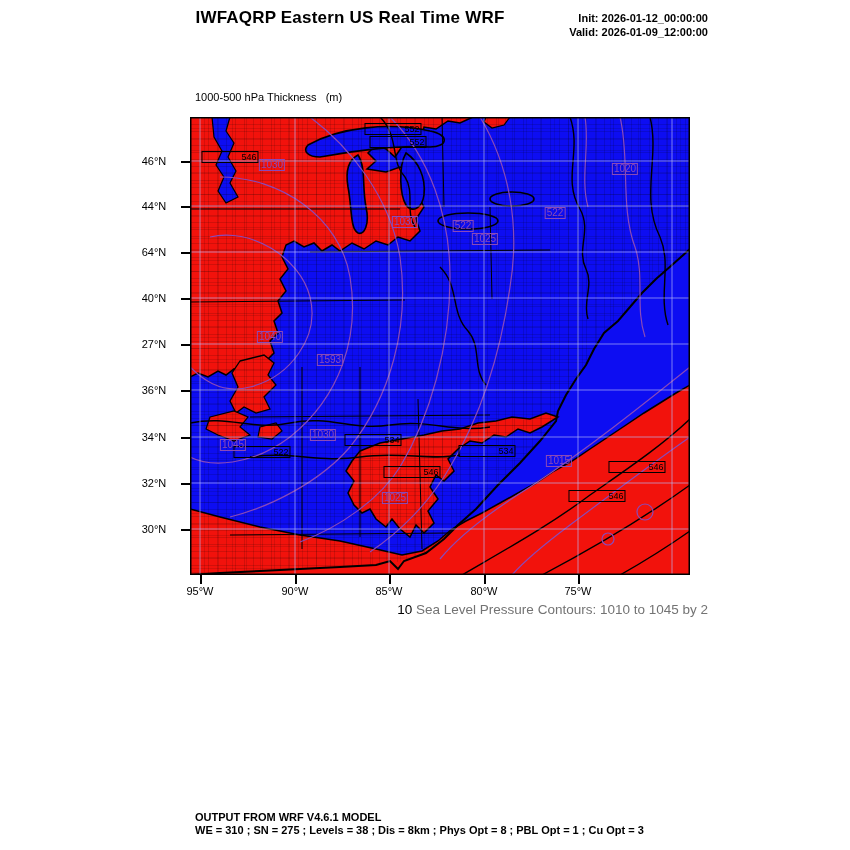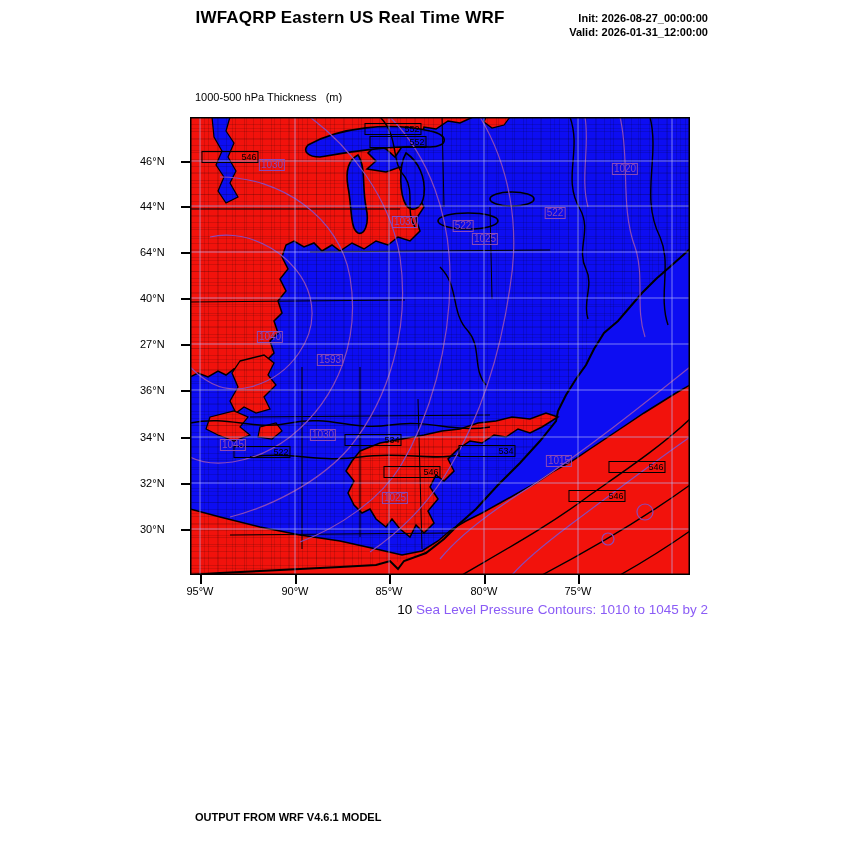--- a/index.html
+++ b/index.html
@@ -11,38 +11,38 @@
              font-size:11px;font-weight:bold;line-height:14px;}
   .legend{position:absolute;left:195px;top:64px;font-size:11px;line-height:13.5px;white-space:pre;}
   .mapbox{position:absolute;left:190px;top:117px;width:500px;height:458px;}
   .mapbox svg{position:absolute;left:0;top:0;}
   .maplabels{position:absolute;left:0;top:0;width:500px;height:458px;pointer-events:none;}
   .clabel{position:absolute;transform:translate(-50%,-50%);font-size:9px;line-height:10px;
           padding:0 1px;border:1px solid currentColor;background:transparent;white-space:nowrap;}
   .clabel.purple{color:#8a4ab8;font-size:10px;}
   .clabel.black{color:#000;padding-left:39px;}
   .lat-tick{position:absolute;width:9px;height:2px;background:#000;left:181px;}
-  .lat-label{position:absolute;width:44px;text-align:left;font-size:11px;left:140px;transform:translateY(-6px);}
+  .lat-label{position:absolute;width:44px;text-align:center;font-size:11px;left:132px;transform:translateY(-6px);}
   .lon-tick{position:absolute;width:2px;height:9px;background:#000;top:575px;}
   .lon-label{position:absolute;width:44px;text-align:center;font-size:11px;top:585px;transform:translateX(-22px);}
   .caption{position:absolute;top:602px;left:300px;width:408px;text-align:right;font-size:13.5px;}
   .caption .black-prefix{color:#000000;}
-  .caption .purple-text{color:#8b5cf6;}
+  .caption .purple-text{color:#737373;}
   .footer{position:absolute;left:195px;top:811px;font-size:11px;font-weight:bold;line-height:13px;}
 </style>
 </head>
 <body>
 
 <div class="canvas">
 
   <div class="title">IWFAQRP Eastern US Real Time WRF</div>
 
   <div class="initvalid">
-    <div>Init: 2026-08-27_00:00:00</div>
-    <div>Valid: 2026-01-31_12:00:00</div>
+    <div>Init: 2026-01-12_00:00:00</div>
+    <div>Valid: 2026-01-09_12:00:00</div>
   </div>
 
   <div class="legend">
     <div>1000-500 hPa Thickness   (m)</div>
     <div>1000-500 hPa Thickness   (m)</div>
     <div>Sea Level Pressure   (hPa)</div>
   </div>
 
   <div class="mapbox">
     <svg width="500" height="458" viewBox="0 0 500 458">
@@ -218,15 +218,16 @@
       <div class="lon-label" style="left: 578px;">75°W</div>
     </div>
 
   <div class="caption">
     <span class="black-prefix">10</span>
     <span class="purple-text">Sea Level Pressure Contours: 1010 to 1045 by 2</span>
   </div>
 
   <div class="footer">
     <div>OUTPUT FROM WRF V4.6.1 MODEL</div>
+    <div>WE = 310 ; SN = 275 ; Levels = 38 ; Dis = 8km ; Phys Opt = 8 ; PBL Opt = 1 ; Cu Opt = 3</div>
   </div>
 
 </div>
 
 </body></html>

